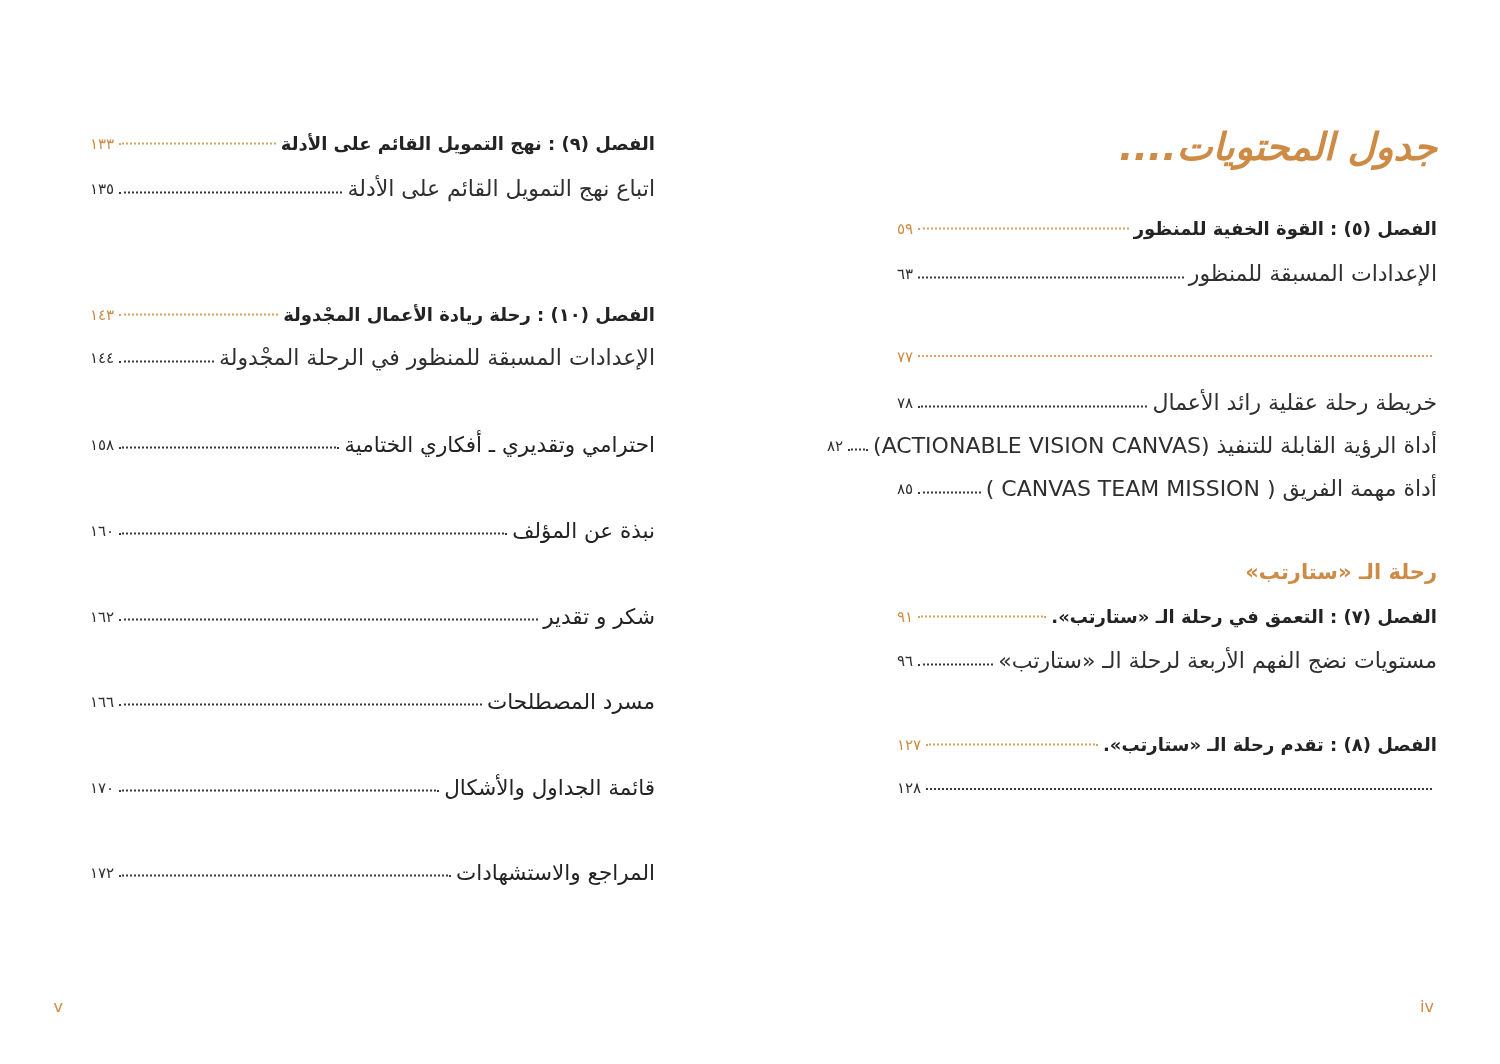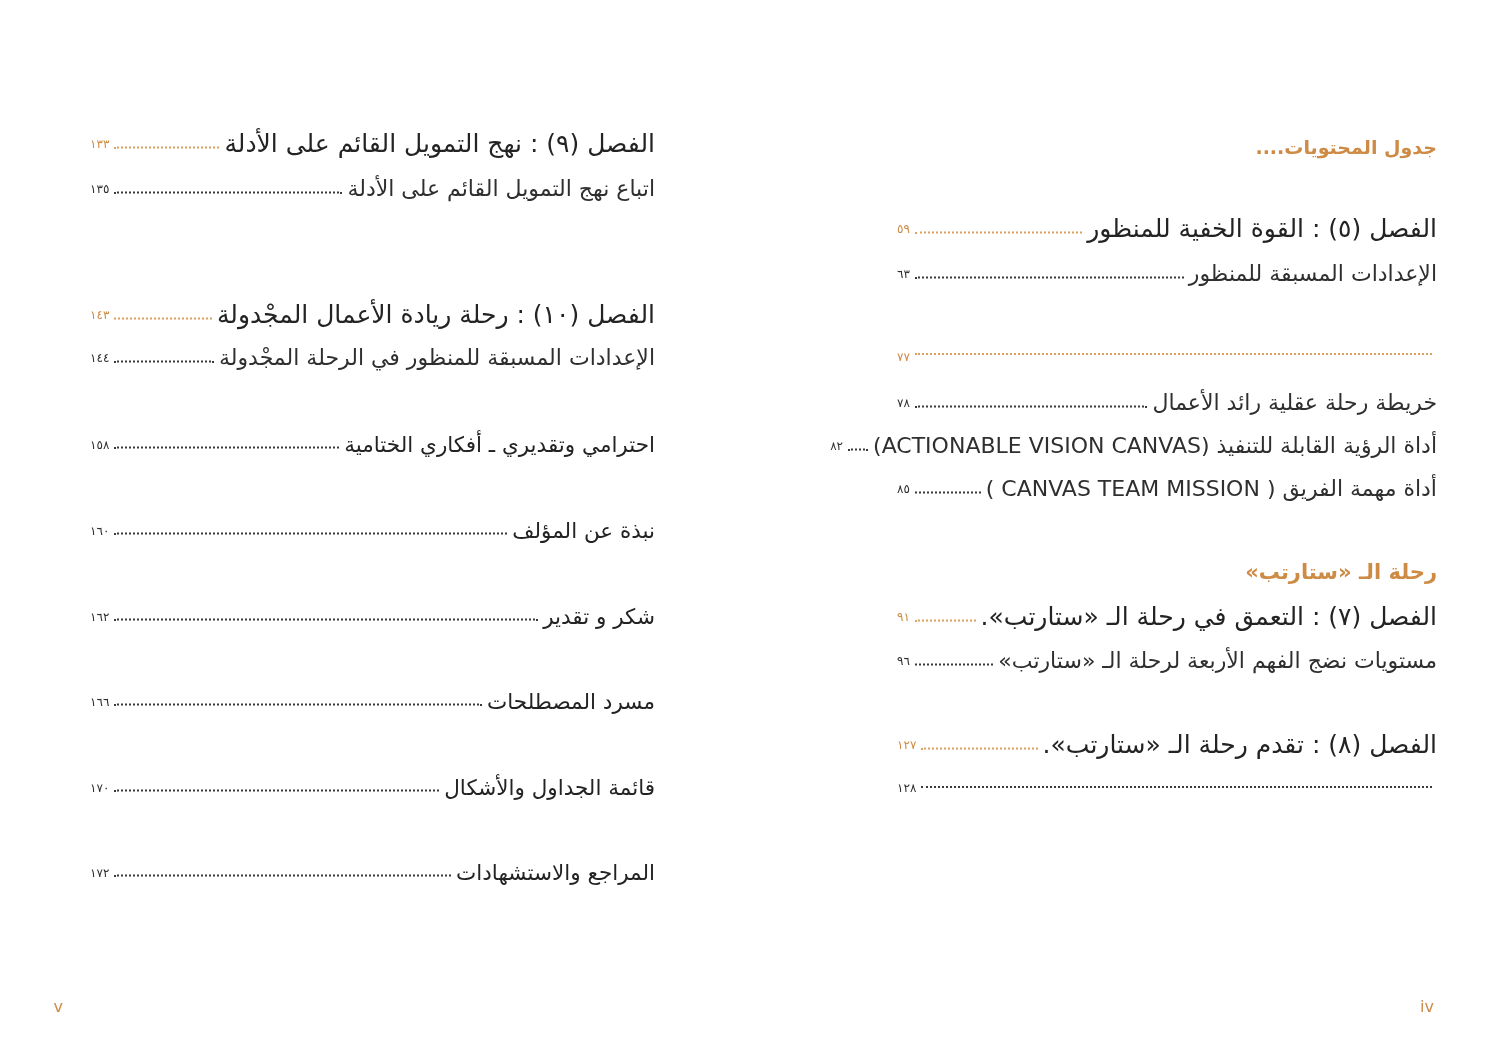--- a/index.html
+++ b/index.html
@@ -20,38 +20,38 @@
   .page-right{right:63px;width:540px;}
   .page-left{right:845px;width:565px;}
   .row{
     position:absolute;right:0;left:0;
     display:flex;align-items:center;
     transform:translateY(-50%);
     white-space:nowrap;
   }
   .t{white-space:nowrap;}
   .header-main .t{
-    font-size:19px;font-weight:bold;color:var(--accent);
+    font-size:38px;font-weight:bold;color:var(--accent);font-style:italic;
   }
-  .chapter .t{font-size:25px;font-weight:normal;color:var(--ink);}
+  .chapter .t{font-size:18px;font-weight:bold;color:var(--ink);}
   .big .t{font-size:21.5px;font-weight:normal;color:var(--ink);}
   .sub .t{font-size:22px;color:var(--ink-soft);}
   .heading .t{font-size:21px;font-weight:bold;color:var(--accent);}
   .leader{
     flex:1 1 auto;
     align-self:flex-end;
     margin:0 5px 8px 5px;
     height:0;
     border-bottom:2px dotted #3a3a3a;
     min-width:20px;
   }
   .chapter .leader{border-bottom-color:#dca05f;margin-bottom:9px;}
   .sub .leader{margin-bottom:7px;}
   .big .leader{margin-bottom:8px;}
-  .num{font-size:12px;color:var(--ink-soft);}
+  .num{font-size:15px;color:var(--ink-soft);}
   .chapter .num{color:var(--accent);}
   .folio{
     position:absolute;
     font-size:16px;color:var(--accent);
     direction:ltr;
   }
   .folio-left{right:1437px;top:997px;}
   .folio-right{right:66px;top:997px;}
 </style>
 </head>

